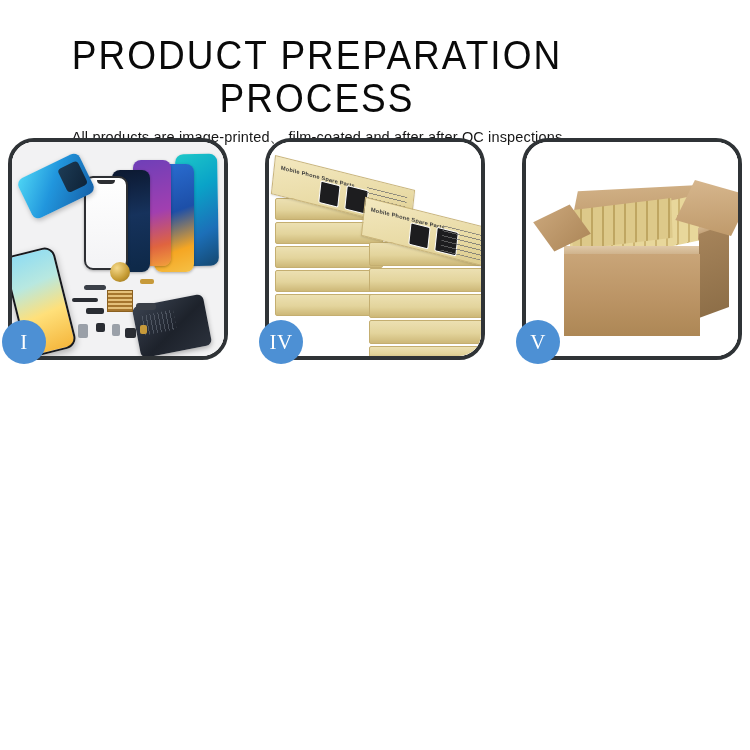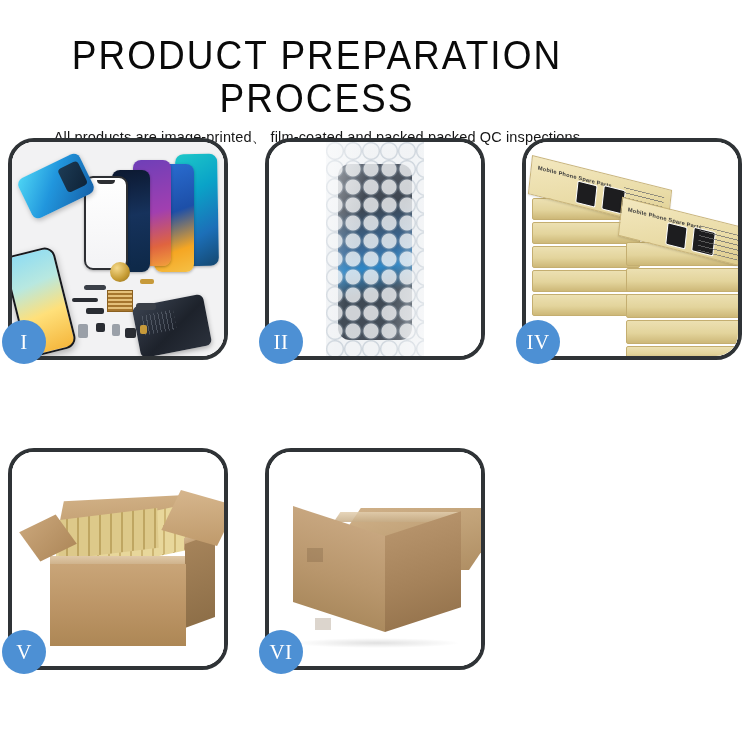--- a/index.html
+++ b/index.html
@@ -408,21 +408,21 @@
     background: radial-gradient(ellipse at center, rgba(0,0,0,.12), transparent 70%);
   }
 </style>
 </head>
 <body>
 
 <div class="page">
 
   <div class="header">
     <div class="title">PRODUCT PREPARATION PROCESS</div>
-    <div class="subtitle">All products are image-printed、 film-coated and packed packed QC inspections</div>
+    <div class="subtitle">All products are image-printed、 film-coated and after after QC inspections</div>
   </div>
 
   <div class="grid">
 
     <div class="panel">
       <div class="panel-inner">
         <div class="p1-bg stage">
           <div class="phone ph-teal"></div>
           <div class="phone ph-blue2"></div>
           <div class="phone ph-purple"></div>
@@ -441,31 +441,20 @@
           <div class="part silver" style="left:100px;bottom:20px; width:8px; height:12px;"></div>
           <div class="part" style="left:113px; bottom:18px; width:11px; height:10px;"></div>
           <div class="part gold" style="left:128px; bottom:22px; width:7px;  height:9px;"></div>
           <div class="part silver" style="left:66px; bottom:18px; width:10px;height:14px;"></div>
           <div class="part" style="left:60px;  bottom:54px; width:26px; height:4px;"></div>
         </div>
       </div>
       <div class="badge">I</div>
     </div>
 
-    <div class="panel">
-      <div class="panel-inner">
-        <div class="p2-bg stage">
-          <div class="bubble-bag"></div>
-          <div class="bubble-phone"></div>
-          <div class="bubbles"></div>
-          <div class="bag-sheen"></div>
-        </div>
-      </div>
-      <div class="badge">II</div>
-    </div>
 
 
     <div class="panel">
       <div class="panel-inner">
         <div class="p4-bg stage">
           <div class="stack">
             <div class="kbox kb-l kb-l1"></div>
             <div class="kbox kb-l kb-l2"></div>
             <div class="kbox kb-l kb-l3"></div>
             <div class="kbox kb-l kb-l4"></div>
@@ -506,31 +495,15 @@
           <div class="carton-rim"></div>
           <div class="carton-right"></div>
           <div class="carton-front"></div>
           <div class="flap-left"></div>
           <div class="flap-right"></div>
         </div>
       </div>
       <div class="badge">V</div>
     </div>
 
-    <div class="panel">
-      <div class="panel-inner">
-        <div class="p6-bg stage">
-          <div class="box6-topwrap">
-            <div class="box6-top"></div>
-            <div class="box6-tape"></div>
-          </div>
-          <div class="box6-face-l"></div>
-          <div class="box6-face-r"></div>
-          <div class="box6-tab1"></div>
-          <div class="box6-tab2"></div>
-          <div class="box6-shadow"></div>
-        </div>
-      </div>
-      <div class="badge">VI</div>
-    </div>
 
   </div>
 </div>
 
 </body></html>

